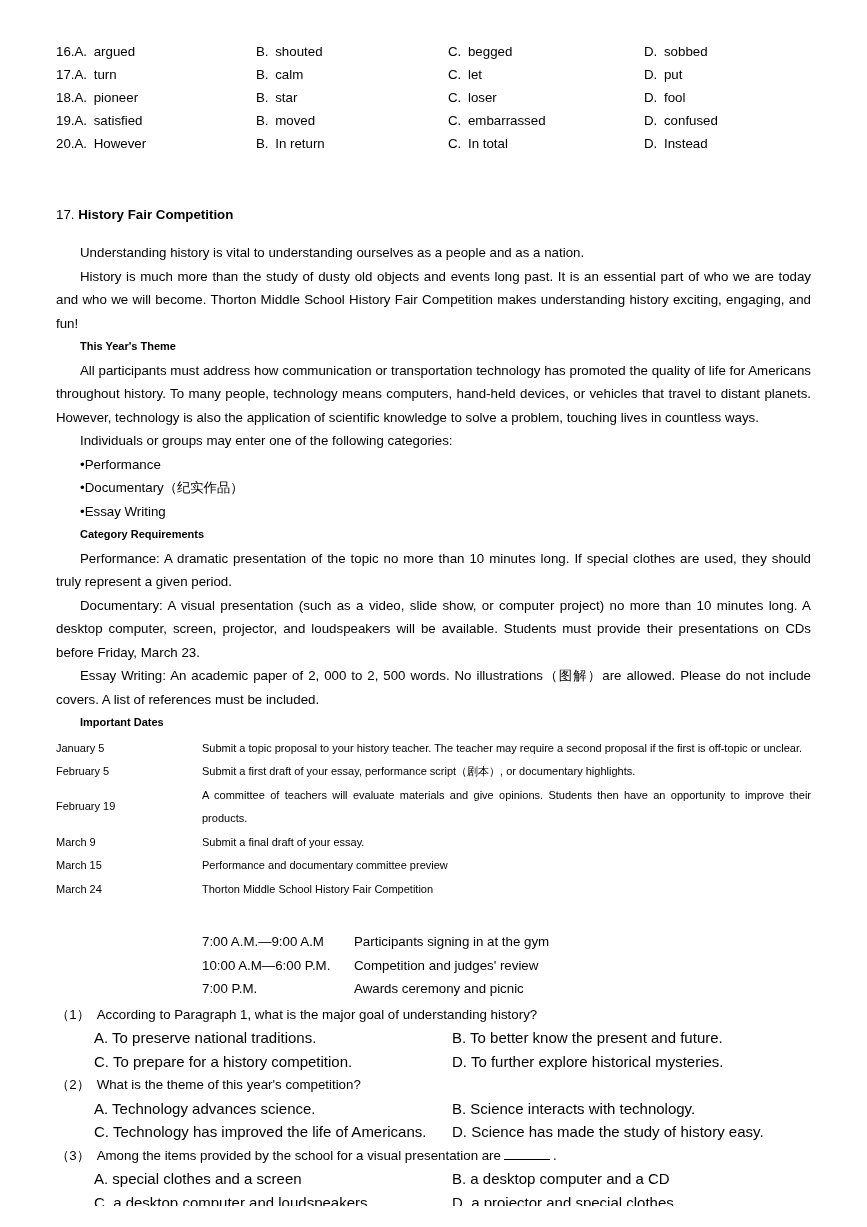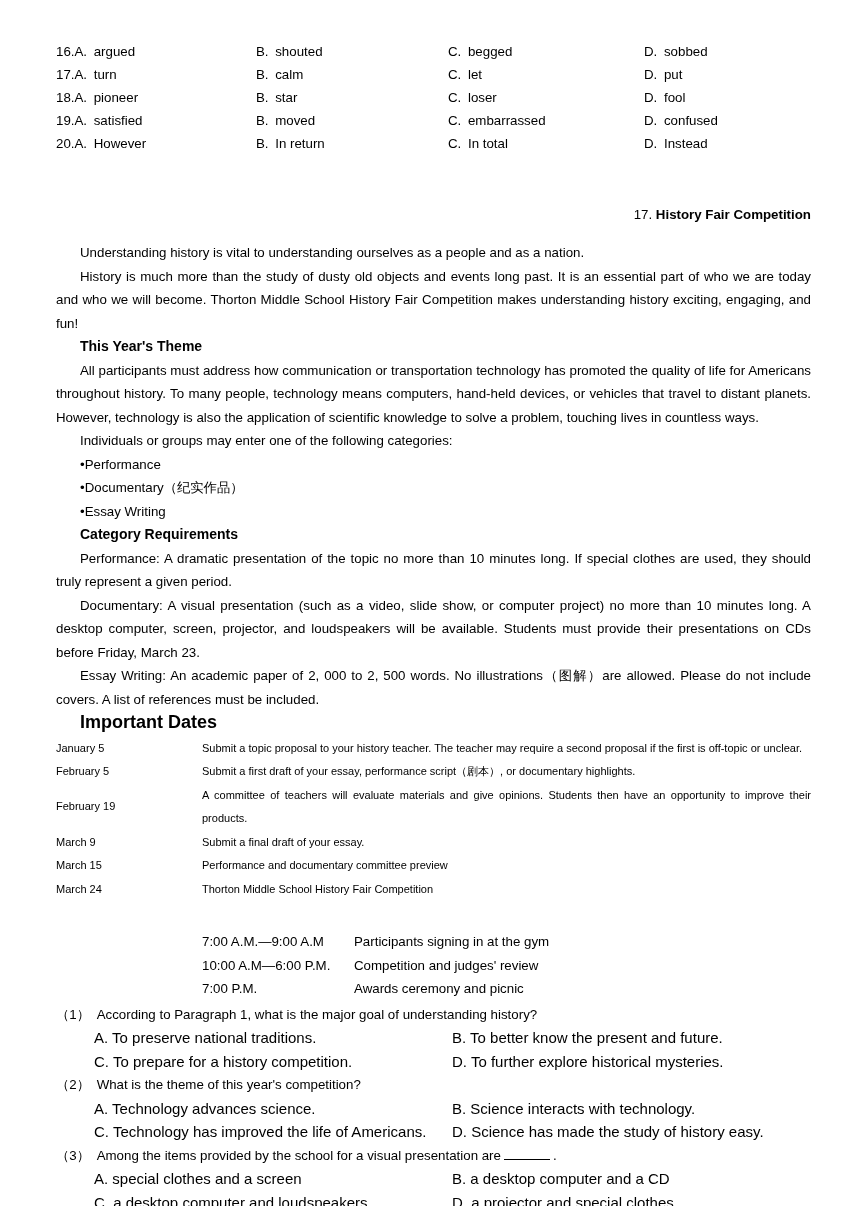--- a/index.html
+++ b/index.html
@@ -38,56 +38,56 @@
   .cloze-cell {
     flex: 0 0 auto;
   }
   .cz-a { width: 200px; }
   .cz-b { width: 192px; }
   .cz-c { width: 196px; }
   .cz-d { width: auto; }
 
   
   .passage-title {
-    text-align: right;
+    text-align: left;
     font-size: 13.3px;
     line-height: 20px;
     margin-top: 50px;
     margin-bottom: 16px;
   }
   .passage-title .num { font-weight: normal; }
   .passage-title .ttl { font-weight: bold; }
 
   p.para {
     font-size: 13.3px;
     line-height: 23.5px;
     margin: 0 0 0 0;
     text-align: justify;
     text-justify: inter-word;
     text-indent: 24px;
   }
   p.para.nojust { text-align: left; }
   p.sub-head {
-    font-size: 14px;
+    font-size: 11px;
     line-height: 23.5px;
     font-weight: bold;
     margin: 0;
     text-indent: 24px;
   }
   p.bullet {
     font-size: 13.3px;
     line-height: 23.5px;
     margin: 0;
     text-indent: 24px;
     text-align: left;
   }
 
   
   .dates-head {
-    font-size: 18px;
+    font-size: 11px;
     line-height: 23.5px;
     font-weight: bold;
     margin: 0 0 2px 0;
     text-indent: 24px;
   }
   table.dates {
     width: 100%;
     border-collapse: collapse;
     font-size: 11px;
     table-layout: fixed;

